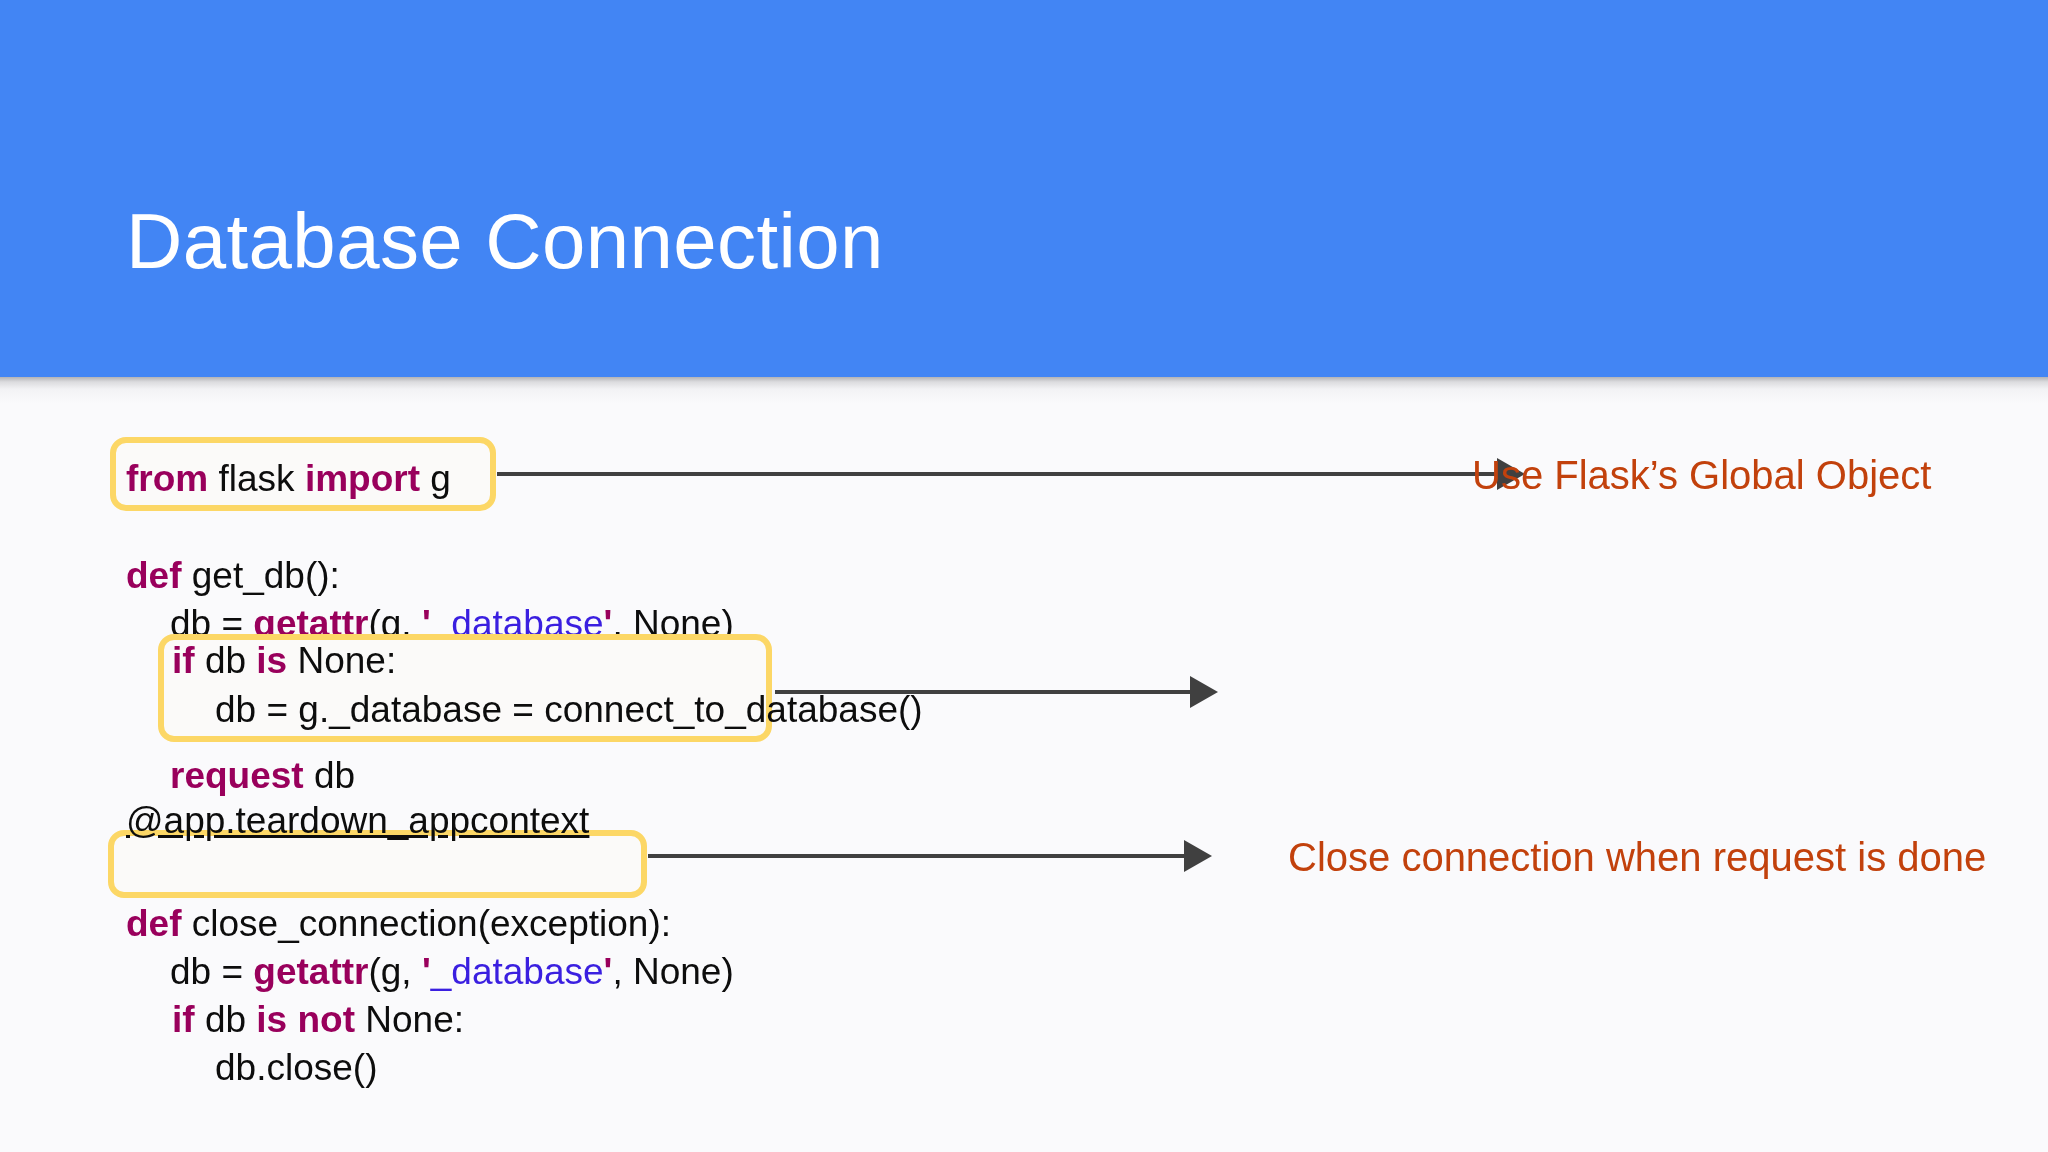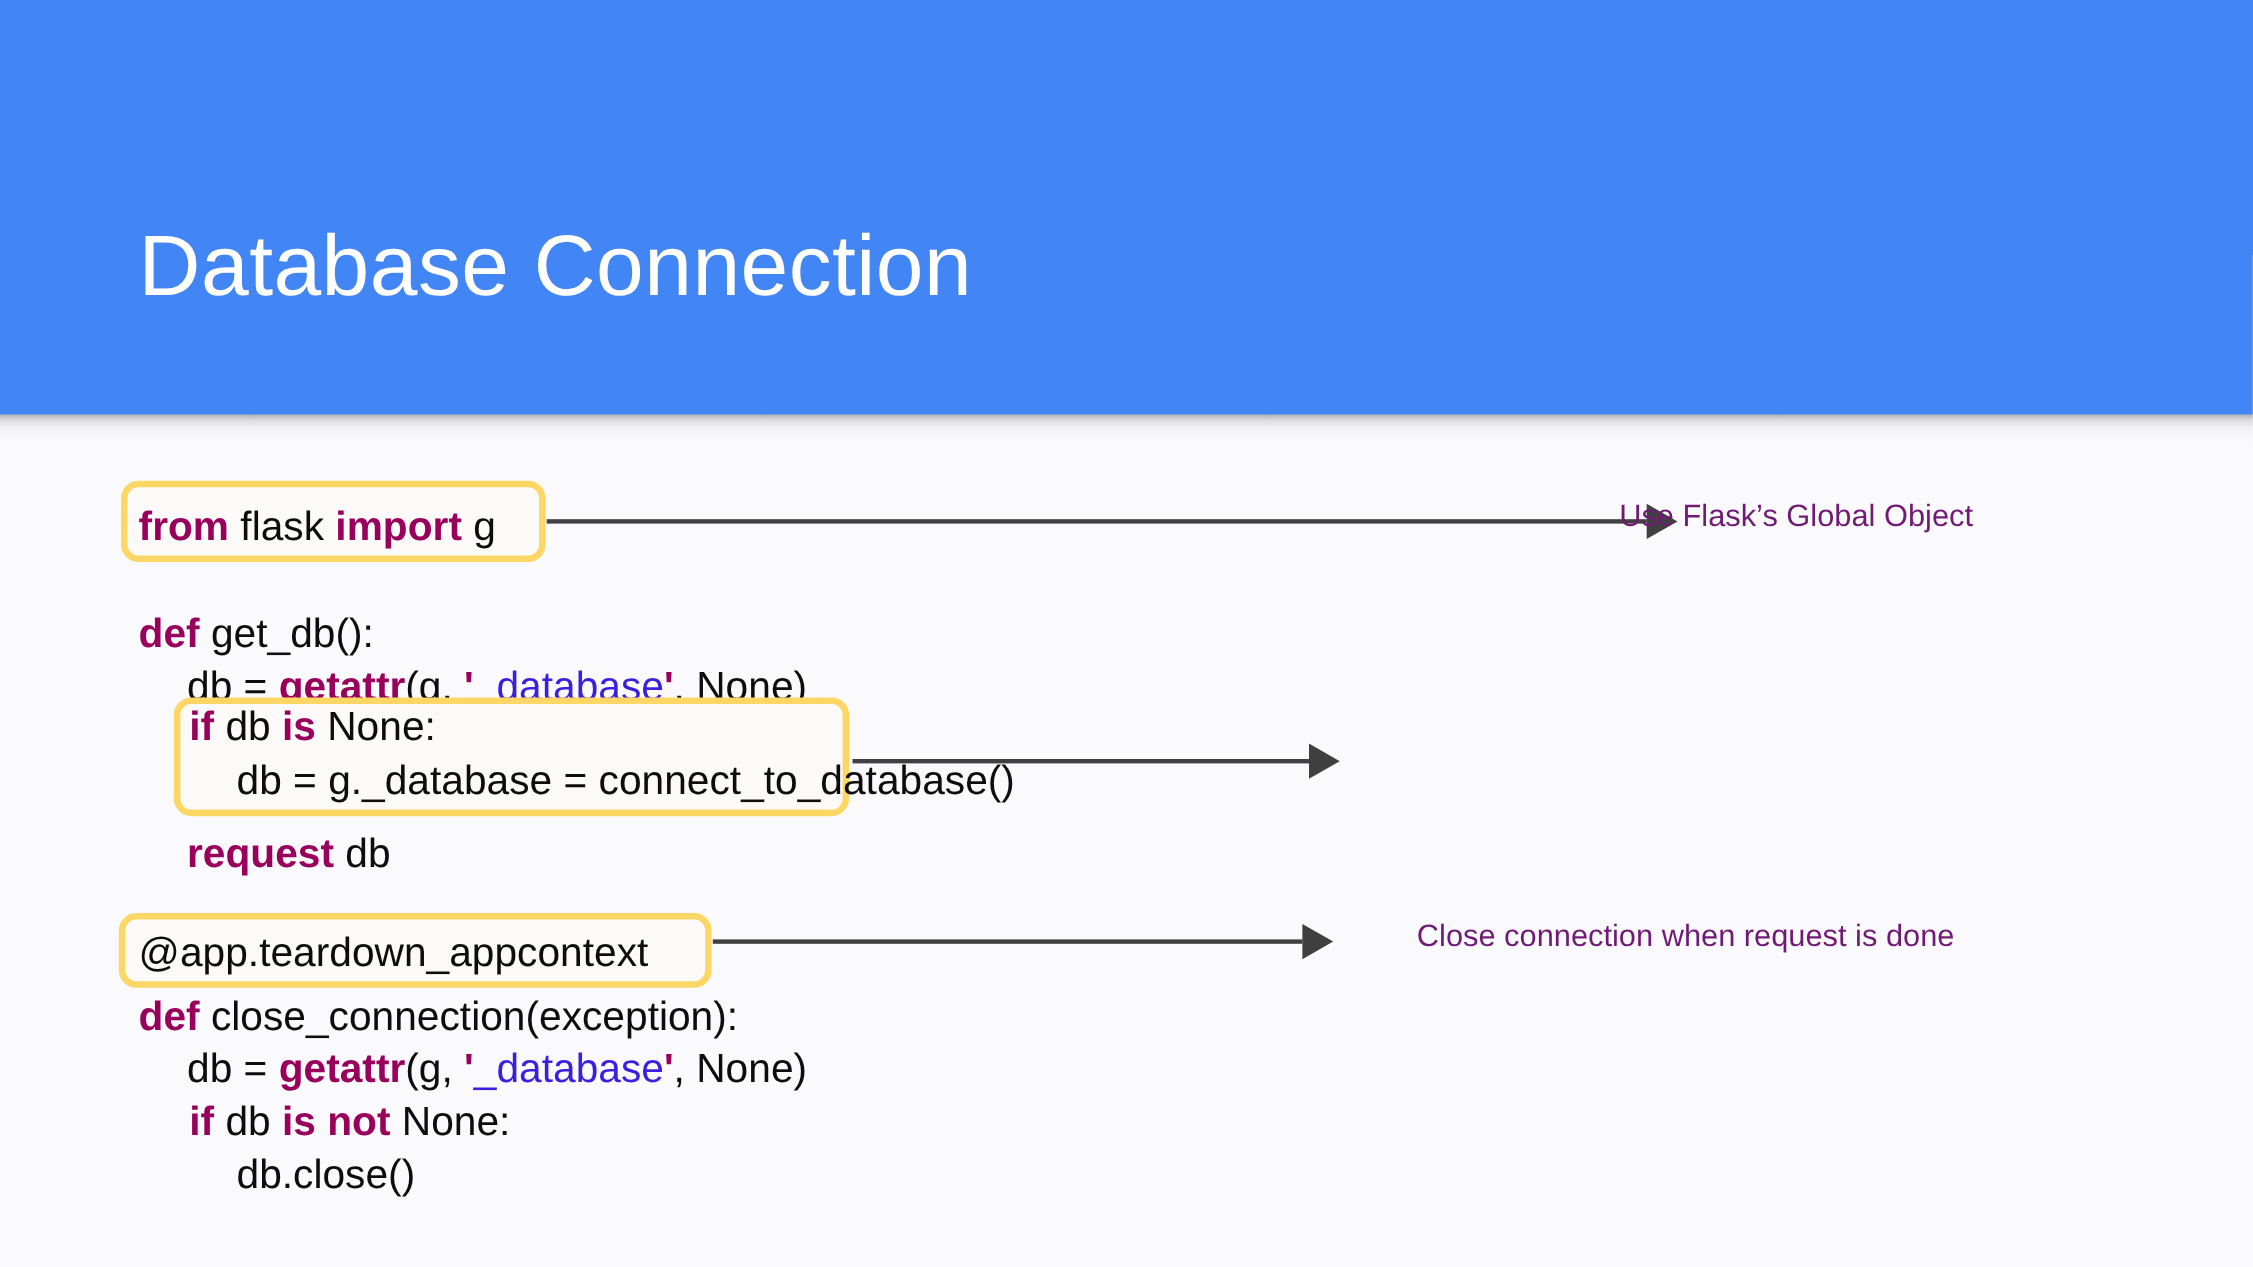--- a/index.html
+++ b/index.html
@@ -102,22 +102,22 @@
     position: absolute;
     width: 0; height: 0;
     border-top: 16px solid transparent;
     border-bottom: 16px solid transparent;
     border-left: 28px solid #404040;
   }
 
   
   .annot {
     position: absolute;
-    font-size: 28px;
-    color: #701a75;
+    font-size: 40px;
+    color: #c2410c;
     white-space: nowrap;
     line-height: 1;
   }
 
   
   #footer-url {
     position: absolute;
     font-size: 36px;
     color: #b7b7bb;
     white-space: nowrap;
@@ -155,21 +155,21 @@
 
   <div class="code" style="left:215px; top:691px;">db = g._database = connect_to_database()</div>
 
   <div class="arrow-line" style="left:775px; top:690px; width:415px;"></div>
   <div class="arrow-head" style="left:1190px; top:676px;"></div>
 
   <div class="code" style="left:170px; top:757px;"><span class="kw">request</span><span> db</span></div>
 
   <div class="hl-box" style="left:108px; top:830px; width:539px; height:68px;"></div>
 
-  <div class="code" style="left:126px; top:847px;">@app.teardown_appcontext</div>
+  <div class="code" style="left:126px; top:802px;text-decoration:underline;">@app.teardown_appcontext</div>
 
   <div class="arrow-line" style="left:648px; top:854px; width:536px;"></div>
   <div class="arrow-head" style="left:1184px; top:840px;"></div>
   <div class="annot" style="left:1240px; top:837px;margin-left:48px;">Close connection when request is done</div>
 
   <div class="code" style="left:126px; top:905px;"><span class="kw">def</span><span> close_connection(exception):</span></div>
 
   <div class="code" style="left:170px; top:953px;"><span>db = </span><span class="kw">getattr</span><span>(g, </span><span class="strq">'</span><span class="str">_database</span><span class="strq">'</span><span>, None)</span></div>
 
   <div class="code" style="left:172px; top:1001px;"><span class="kw">if</span><span> db </span><span class="kw">is</span><span> </span><span class="kw">not</span><span> None:</span></div>

